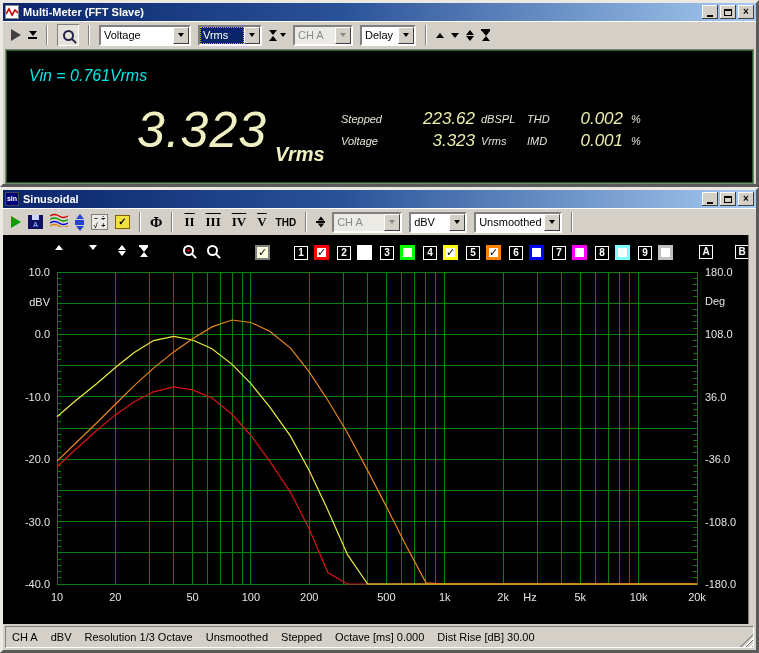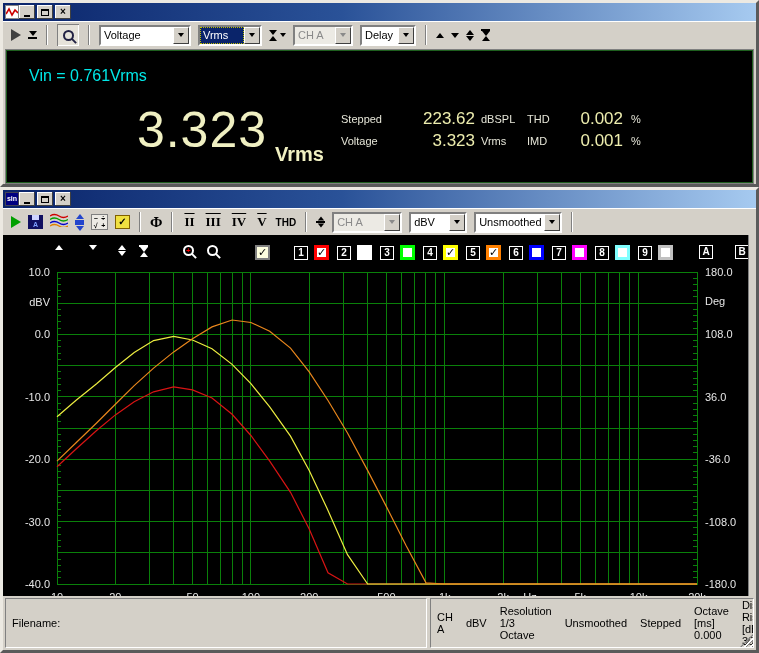--- a/index.html
+++ b/index.html
@@ -53,21 +53,21 @@
   .combo-txt.sel{background:#0A246A;color:#fff;outline:1px dotted #c0c000;outline-offset:-1px;}
   .combo-btn{width:16px;flex:0 0 16px;background:#D4D0C8;display:flex;align-items:center;
     justify-content:center;border:1px solid;border-color:#fff #404040 #404040 #fff;color:#000;}
   .combo.disabled{background:#ECEAE4;}
   .combo.disabled .combo-txt{color:#8a8a8a;}
   .combo.disabled .combo-btn{color:#8a8a8a;}
   .dtri{width:0;height:0;border-left:3px solid transparent;border-right:3px solid transparent;
     border-top:4px solid currentColor;}
   
   .display{flex:1;margin:2px 3px 1px 3px;background:#000;position:relative;
-    border:1px solid #1E5F1E;box-shadow:0 0 0 1px #808080;overflow:hidden;}
+    border:1px solid #1E5F1E;box-shadow:0 0 0 1px #808080;overflow:hidden;font-style:italic;}
   .vin{position:absolute;left:22px;top:16px;color:#00E8E8;font-size:16px;}
   .bigval{position:absolute;left:55px;top:50px;width:205px;text-align:right;
     color:#F0F0C2;font-size:50px;letter-spacing:1px;}
   .bigunit{position:absolute;left:268px;top:92px;color:#F0F0C2;font-size:20px;font-weight:bold;}
   .mtable{position:absolute;left:334px;top:57px;}
   .mrow{display:flex;height:22px;align-items:center;}
   .mlbl{width:64px;font-size:11px;color:#E6E6D8;}
   .mval{width:76px;text-align:right;font-size:17px;color:#EDEDAE;padding-right:6px;}
   .munit{width:46px;font-size:11px;color:#E6E6D8;}
   .mlbl2{width:42px;font-size:11px;color:#E6E6D8;}
@@ -114,20 +114,21 @@
 </head>
 <body>
 
 <div class="win" id="win1" style="top:0;height:187px;">
   <div class="titlebar">
     <span class="ticon mm">
       <svg width="12" height="10" viewBox="0 0 12 10">
           <path d="M0 7 L3 2 L6 8 L9 3 L12 6" fill="none" stroke="#c00" stroke-width="1.6"></path>
         </svg>
     </span>
+    <span class="ttext">Multi-Meter (FFT Slave)</span>
     <span class="tbtns">
       <span class="tbtn">
           <i class="g-min"></i>
         </span>
       <span class="tbtn">
           <i class="g-max"></i>
         </span>
       <span class="tbtn">×</span>
     </span>
   </div>
@@ -213,20 +214,21 @@
         <span class="mval2">0.001</span>
         <span class="munit2">%</span>
       </div>
     </div>
   </div>
 </div>
 
 <div class="win" id="win2" style="top:187px;height:466px;">
   <div class="titlebar">
     <span class="ticon sin">sin</span>
+    <span class="ttext">Sinusoidal</span>
     <span class="tbtns">
       <span class="tbtn">
           <i class="g-min"></i>
         </span>
       <span class="tbtn">
           <i class="g-max"></i>
         </span>
       <span class="tbtn">×</span>
     </span>
   </div>
@@ -507,23 +509,20 @@
           <text x="694" y="366" fill="#E6E6E6" font-size="11" text-anchor="middle">20k</text>
           <text x="526.9350918052921" y="366" fill="#E6E6E6" font-size="11" text-anchor="middle">Hz</text>
           <polyline points="54.0,231.7 72.8,214.2 93.6,195.5 112.4,179.9 131.2,166.8 150.6,156.8 170.7,151.8 189.5,154.9 209.0,163.0 229.1,179.3 247.9,200.5 266.7,226.1 287.5,257.3 306.2,294.1 325.0,337.8 344.5,349.0 364.6,349.0 383.4,349.0 402.9,349.0 423.0,349.0 441.8,349.0 460.5,349.0 481.3,349.0 500.1,349.0 518.9,349.0 538.4,349.0 558.5,349.0 577.3,349.0 596.7,349.0 616.8,349.0 635.6,349.0 654.4,349.0 675.2,349.0 694.0,349.0" fill="none" stroke="#d81414" stroke-width="1.2"></polyline>
           <polyline points="54.0,181.8 72.8,165.5 93.6,148.7 112.4,132.5 131.2,117.5 150.6,105.6 170.7,101.3 189.5,105.0 209.0,113.8 229.1,129.4 247.9,148.7 266.7,171.8 287.5,201.1 306.2,235.4 325.0,275.4 344.5,319.7 364.6,349.0 383.4,349.0 402.9,349.0 423.0,349.0 441.8,349.0 460.5,349.0 481.3,349.0 500.1,349.0 518.9,349.0 538.4,349.0 558.5,349.0 577.3,349.0 596.7,349.0 616.8,349.0 635.6,349.0 654.4,349.0 675.2,349.0 694.0,349.0" fill="none" stroke="#ecec40" stroke-width="1.2"></polyline>
           <polyline points="54.0,226.1 72.8,208.0 93.6,188.0 112.4,169.3 131.2,150.6 150.6,133.1 170.7,116.9 189.5,103.8 209.0,91.9 229.1,85.0 247.9,87.5 266.7,96.3 287.5,113.1 306.2,136.8 325.0,165.5 344.5,198.0 364.6,235.4 383.4,271.6 402.9,310.3 423.0,347.8 441.8,349.0 460.5,349.0 481.3,349.0 500.1,349.0 518.9,349.0 538.4,349.0 558.5,349.0 577.3,349.0 596.7,349.0 616.8,349.0 635.6,349.0 654.4,349.0 675.2,349.0 694.0,349.0" fill="none" stroke="#e8861c" stroke-width="1.2"></polyline>
         </svg>
     </div>
     <div class="chart-fill"></div>
   </div>
   <div class="statusbar">
-    <span class="spanel left">
-        <span>Filename:</span>
-      </span>
     <span class="spanel right" id="status-right">
         <span>CH A</span>
         <span>dBV</span>
         <span>Resolution 1/3 Octave</span>
         <span>Unsmoothed</span>
         <span>Stepped</span>
         <span>Octave [ms] 0.000</span>
         <span>Dist Rise [dB] 30.00</span>
         <span class="grip"></span>
       </span>

